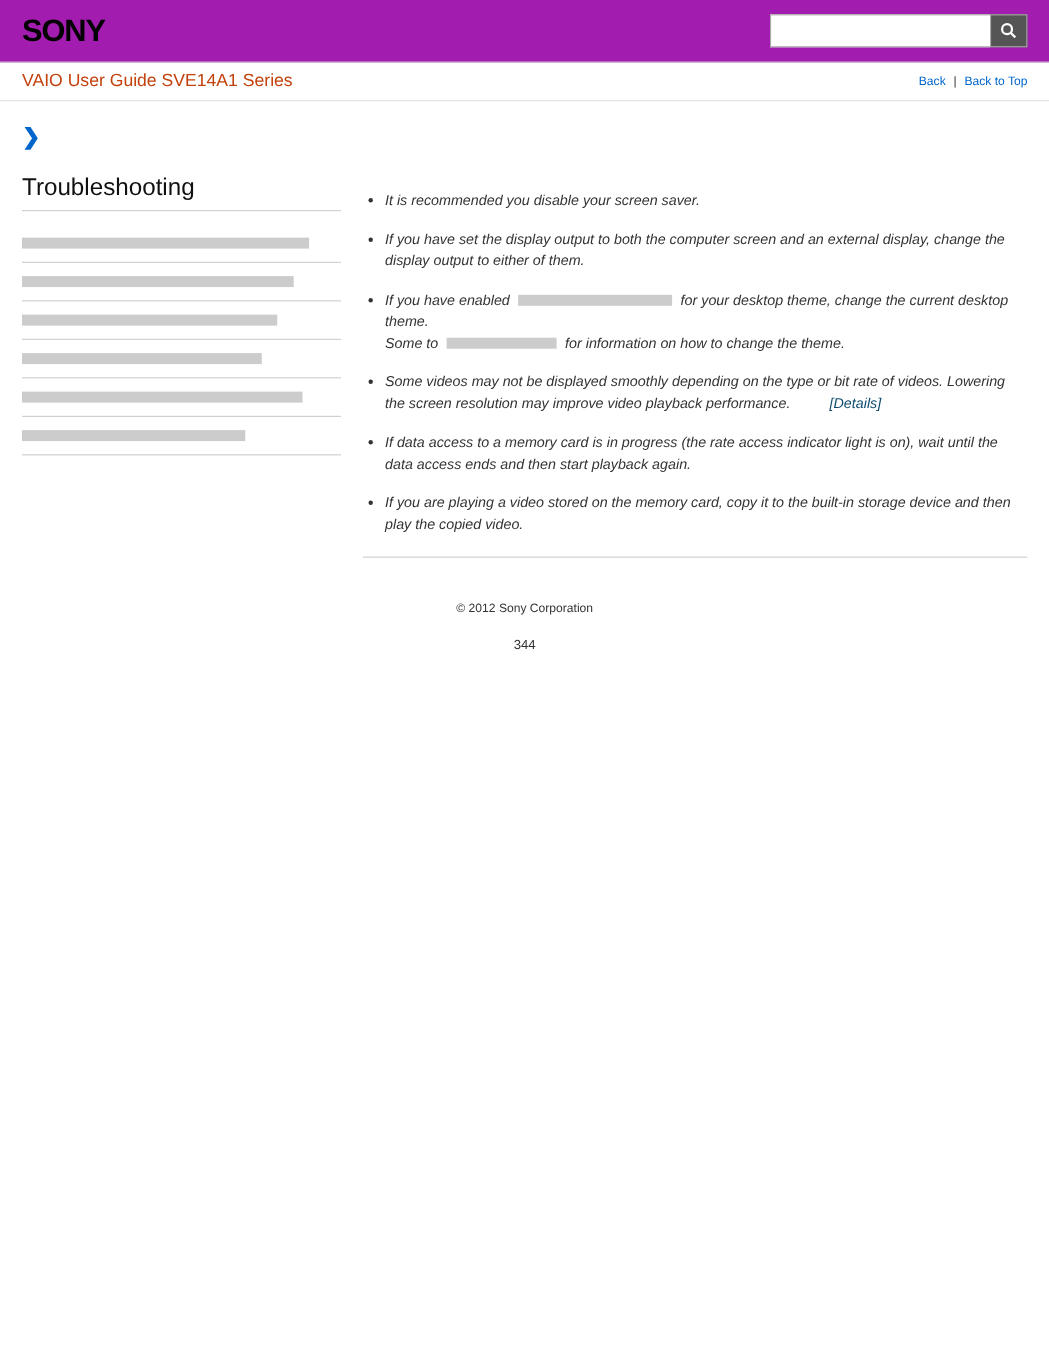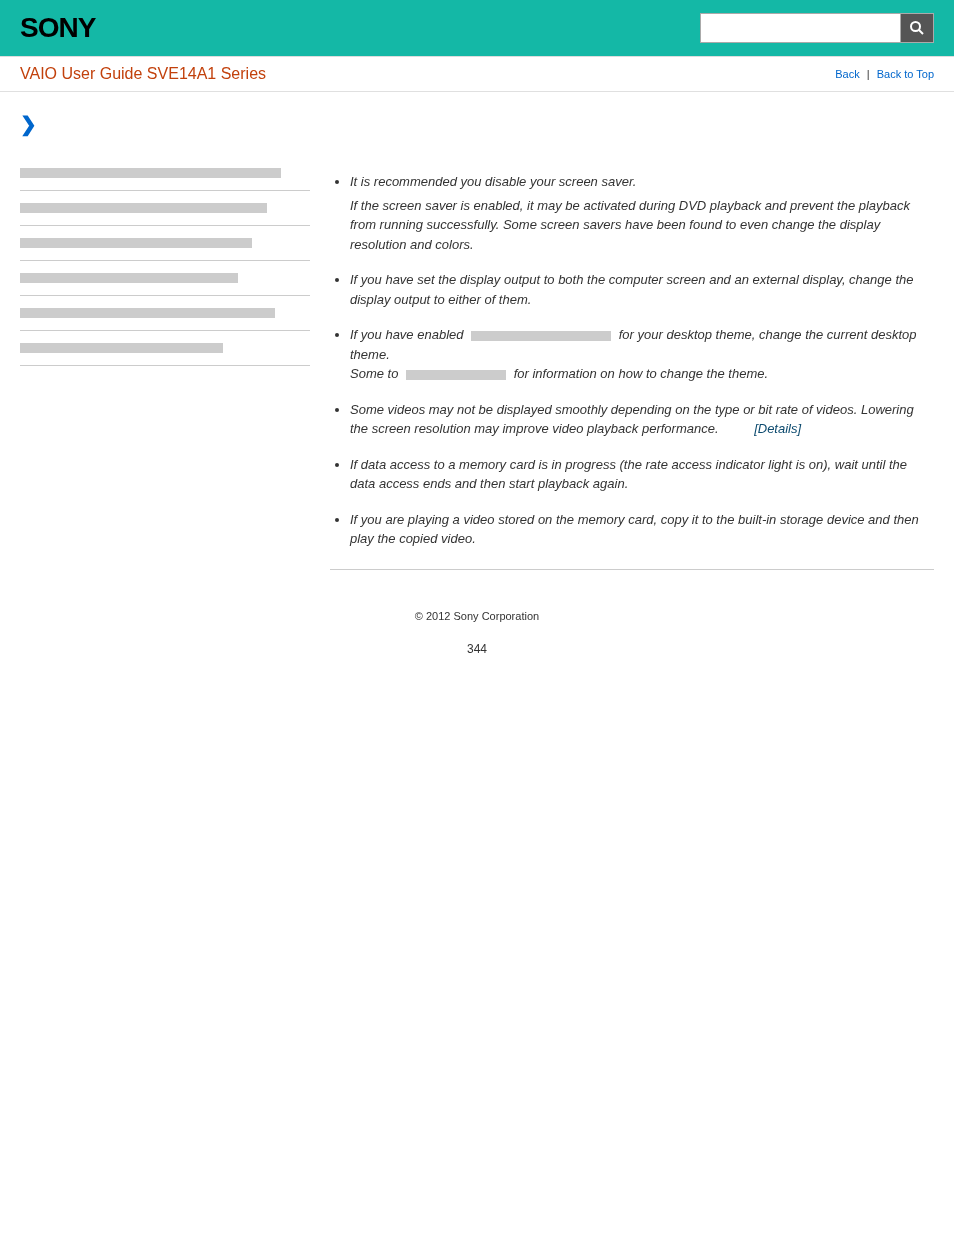--- a/index.html
+++ b/index.html
@@ -12,21 +12,21 @@
       font-family: Arial, sans-serif;
       font-size: 13px;
       color: #333;
       background: #fff;
       width: 954px;
       min-height: 1235px;
     }
 
     
     .header {
-      background: #14b8a6;
+      background: #a21caf;
       padding: 12px 20px;
       display: flex;
       align-items: center;
       justify-content: space-between;
       border-bottom: 1px solid #ddd;
     }
 
     .sony-logo {
       font-size: 28px;
       font-weight: 900;
@@ -224,20 +224,21 @@
     <a href="#">Back</a>
     <span class="nav-separator">|</span>
     <a href="#">Back to Top</a>
   </div>
 </div>
 
 <div class="main-content">
 
   <div class="sidebar">
     <span class="sidebar-chevron">❯</span>
+    <h2 class="sidebar-title">Troubleshooting</h2>
     <ul class="sidebar-nav">
       <li>
         <div style="height:10px; background:#ccc; width:90%; margin:4px 0;"></div>
       </li>
       <li>
         <div style="height:10px; background:#ccc; width:85%; margin:4px 0;"></div>
       </li>
       <li>
         <div style="height:10px; background:#ccc; width:80%; margin:4px 0;"></div>
       </li>
@@ -250,21 +251,20 @@
       <li>
         <div style="height:10px; background:#ccc; width:70%; margin:4px 0;"></div>
       </li>
     </ul>
   </div>
 
   <div class="content-area">
     <ul class="content-list">
       <li>
         <span>It is recommended you disable your screen saver.</span>
-        <p>If the screen saver is enabled, it may be activated during DVD playback and prevent the playback from running successfully. Some screen savers have been found to even change the display resolution and colors.</p>
       </li>
       <li>
         <span>If you have set the display output to both the computer screen and an external display, change the display output to either of them.</span>
       </li>
       <li>
         <span>If you have enabled</span>
         <span class="inline-placeholder"></span>
         <span>for your desktop theme, change the current desktop theme.</span>
         <br>
         <span>Some to</span>

